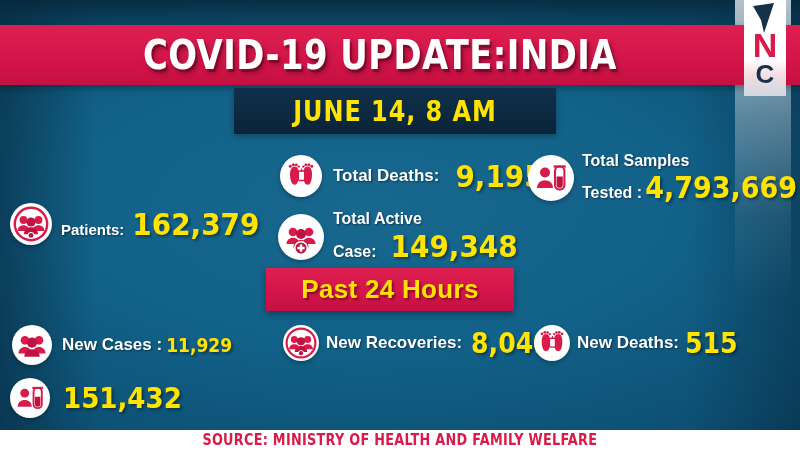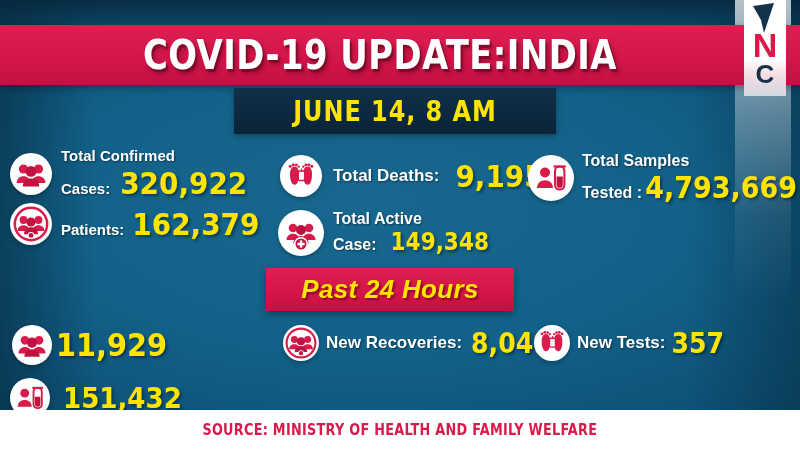--- a/index.html
+++ b/index.html
@@ -109,33 +109,33 @@
   #row-deaths{left:280px;top:155px;}
   #row-deaths .ic{width:42px;height:42px;}
   #row-deaths .lbl{font-size:17px;margin-left:11px;}
   #row-deaths .num{font-size:31px;margin-left:16px;}
 
   #row-active{left:278px;top:210px;justify-content:center;}
   #row-active .ic{width:46px;height:46px;}
   #row-active .txt{margin-left:9px;}
   #row-active .lbl{font-size:16px;}
   #row-active .line2{display:flex;align-items:baseline;}
-  #row-active .num{font-size:24px;margin-left:14px;}
+  #row-active .num{font-size:31px;margin-left:14px;}
 
   #row-samples{left:528px;top:152px;}
   #row-samples .ic{width:46px;height:46px;}
   #row-samples .txt{margin-left:8px;}
   #row-samples .lbl{font-size:16px;}
   #row-samples .line2{display:flex;align-items:baseline;}
   #row-samples .num{font-size:30px;margin-left:3px;}
 
   #row-new-cases{left:12px;top:325px;}
   #row-new-cases .ic{width:40px;height:40px;}
   #row-new-cases .lbl{font-size:17px;margin-left:10px;}
-  #row-new-cases .num{font-size:32px;margin-left:4px;}
+  #row-new-cases .num{font-size:19px;margin-left:4px;}
 
   #row-no-tests{left:10px;top:378px;}
   #row-no-tests .ic{width:40px;height:40px;}
   #row-no-tests .lbl{font-size:17px;margin-left:8px;}
   #row-no-tests .num{font-size:29px;margin-left:13px;}
 
   #row-new-recov{left:283px;top:325px;}
   #row-new-recov .ic{width:36px;height:36px;}
   #row-new-recov .lbl{font-size:17px;margin-left:7px;}
   #row-new-recov .num{font-size:28px;margin-left:9px;}
@@ -152,26 +152,25 @@
     background-image:linear-gradient(to bottom,#dd1f50 0%,#d4154a 55%,#c41042 100%);
     box-shadow:0 3px 7px rgba(0,0,0,.35);
   }
   .p24-text{
     position:absolute;left:266px;top:268px;width:248px;height:43px;
     display:flex;align-items:center;justify-content:center;
     color:#ffe400;font-family:"Liberation Sans",sans-serif;font-weight:bold;
     font-size:26px;letter-spacing:.3px;
     text-shadow:2px 2px 2px rgba(85,0,20,.55);
     white-space:nowrap;
-    font-style:italic;
   }
 
   
   .footer{
-    position:absolute;left:0;bottom:0;width:800px;height:40px;
+    position:absolute;left:0;bottom:0;width:800px;height:20px;
     background:#ffffff;
     display:flex;align-items:center;justify-content:center;
   }
   .footer-text{
     color:#d81b4a;
     font-family:"DejaVu Sans Condensed","Liberation Sans Narrow","Liberation Sans",sans-serif;
     font-weight:bold;font-size:15px;letter-spacing:.3px;
     transform:scaleX(.95);transform-origin:50% 50%;
     white-space:nowrap;
   }
@@ -190,39 +189,20 @@
   <div class="date-text">JUNE 14,  8 AM</div>
 
   <div class="logo">
     <svg width="42" height="96" viewBox="0 0 42 96">
       <path d="M9 6 L30 3 L20 33 L17 20 L9 6 Z" fill="#16324a"></path>
       <text x="21" y="57" font-family="Liberation Sans, sans-serif" font-size="34" font-weight="bold" fill="#d81b4a" text-anchor="middle">N</text>
       <text x="21" y="83" font-family="Liberation Sans, sans-serif" font-size="26" font-weight="bold" fill="#16324a" text-anchor="middle">C</text>
     </svg>
   </div>
 
-  <div class="stat" id="row-confirmed">
-    <div class="ic">
-      <svg width="32" height="32" viewBox="0 0 32 32">
-        <circle cx="8.5" cy="11" r="4.6" fill="#d81b4a"></circle>
-        <path d="M1.6 25c0-4.2 3.1-6.8 6.9-6.8s6.9 2.6 6.9 6.8z" fill="#d81b4a"></path>
-        <circle cx="23.5" cy="11" r="4.6" fill="#d81b4a"></circle>
-        <path d="M16.6 25c0-4.2 3.1-6.8 6.9-6.8s6.9 2.6 6.9 6.8z" fill="#d81b4a"></path>
-        <circle cx="16" cy="13.4" r="5.4" fill="#c01240"></circle>
-        <path d="M7.8 28.5c0-4.9 3.7-8 8.2-8s8.2 3.1 8.2 8z" fill="#c01240"></path>
-      </svg>
-    </div>
-    <div class="txt">
-      <div class="lbl">Total Confirmed</div>
-      <div class="line2">
-        <span class="lbl">Cases:</span>
-        <span class="num">320,922</span>
-      </div>
-    </div>
-  </div>
 
   <div class="stat" id="row-recovered">
     <div class="ic">
       <svg width="36" height="36" viewBox="0 0 36 36">
         <circle cx="18" cy="18" r="16.2" fill="none" stroke="#d81b4a" stroke-width="2.4"></circle>
         <circle cx="10.5" cy="14" r="3.9" fill="#d81b4a"></circle>
         <path d="M4.6 25c0-3.5 2.6-5.7 5.9-5.7s5.9 2.2 5.9 5.7z" fill="#d81b4a"></path>
         <circle cx="25.5" cy="14" r="3.9" fill="#d81b4a"></circle>
         <path d="M19.6 25c0-3.5 2.6-5.7 5.9-5.7s5.9 2.2 5.9 5.7z" fill="#d81b4a"></path>
         <circle cx="18" cy="16" r="4.6" fill="#c01240"></circle>
@@ -309,20 +289,21 @@
     <div class="ic">
       <svg width="30" height="30" viewBox="0 0 32 32">
         <circle cx="8.5" cy="11" r="4.6" fill="#d81b4a"></circle>
         <path d="M1.6 25c0-4.2 3.1-6.8 6.9-6.8s6.9 2.6 6.9 6.8z" fill="#d81b4a"></path>
         <circle cx="23.5" cy="11" r="4.6" fill="#d81b4a"></circle>
         <path d="M16.6 25c0-4.2 3.1-6.8 6.9-6.8s6.9 2.6 6.9 6.8z" fill="#d81b4a"></path>
         <circle cx="16" cy="13.4" r="5.4" fill="#c01240"></circle>
         <path d="M7.8 28.5c0-4.9 3.7-8 8.2-8s8.2 3.1 8.2 8z" fill="#c01240"></path>
       </svg>
     </div>
+    <div class="lbl">New Cases :</div>
     <div class="num">11,929</div>
   </div>
 
   <div class="stat" id="row-no-tests">
     <div class="ic">
       <svg width="30" height="30" viewBox="0 0 34 34">
         <circle cx="11" cy="11.5" r="5" fill="#d81b4a"></circle>
         <path d="M3 27c0-4.8 3.6-7.7 8-7.7s8 2.9 8 7.7z" fill="#d81b4a"></path>
         <rect x="21" y="5.5" width="9.4" height="23" rx="4.5" fill="#ffffff" stroke="#d81b4a" stroke-width="2.1"></rect>
         <path d="M22.6 15.5h6.2v8.2a3.1 3.1 0 0 1-3.1 3.1 3.1 3.1 0 0 1-3.1-3.1z" fill="#c01240"></path>
@@ -360,21 +341,21 @@
         <circle cx="13.7" cy="6.6" r="1.2" fill="#d81b4a"></circle>
         <path d="M18 14c0-4.6 1.9-7.6 4.6-7.6S27 9.4 27 14c0 4.4-.8 10.8-4.4 10.8S18 18.4 18 14z" fill="#d81b4a"></path>
         <circle cx="18.3" cy="6.6" r="1.2" fill="#d81b4a"></circle>
         <circle cx="20.8" cy="4.9" r="1.4" fill="#d81b4a"></circle>
         <circle cx="23.8" cy="4.7" r="1.5" fill="#d81b4a"></circle>
         <circle cx="26.8" cy="6.2" r="1.5" fill="#d81b4a"></circle>
         <rect x="13.3" y="11" width="6.4" height="9.4" rx="1.3" fill="#ffffff" stroke="#d81b4a" stroke-width="1.5"></rect>
         <line x1="16.5" y1="8.6" x2="16.5" y2="11.6" stroke="#d81b4a" stroke-width="1.3"></line>
       </svg>
     </div>
-    <div class="lbl">New Tests:</div>
-    <div class="num">357</div>
+    <div class="lbl">New Deaths:</div>
+    <div class="num">515</div>
   </div>
 
   <div class="footer">
     <div class="footer-text">SOURCE: MINISTRY OF HEALTH AND FAMILY WELFARE</div>
   </div>
 
 </div>
 
 </body></html>

